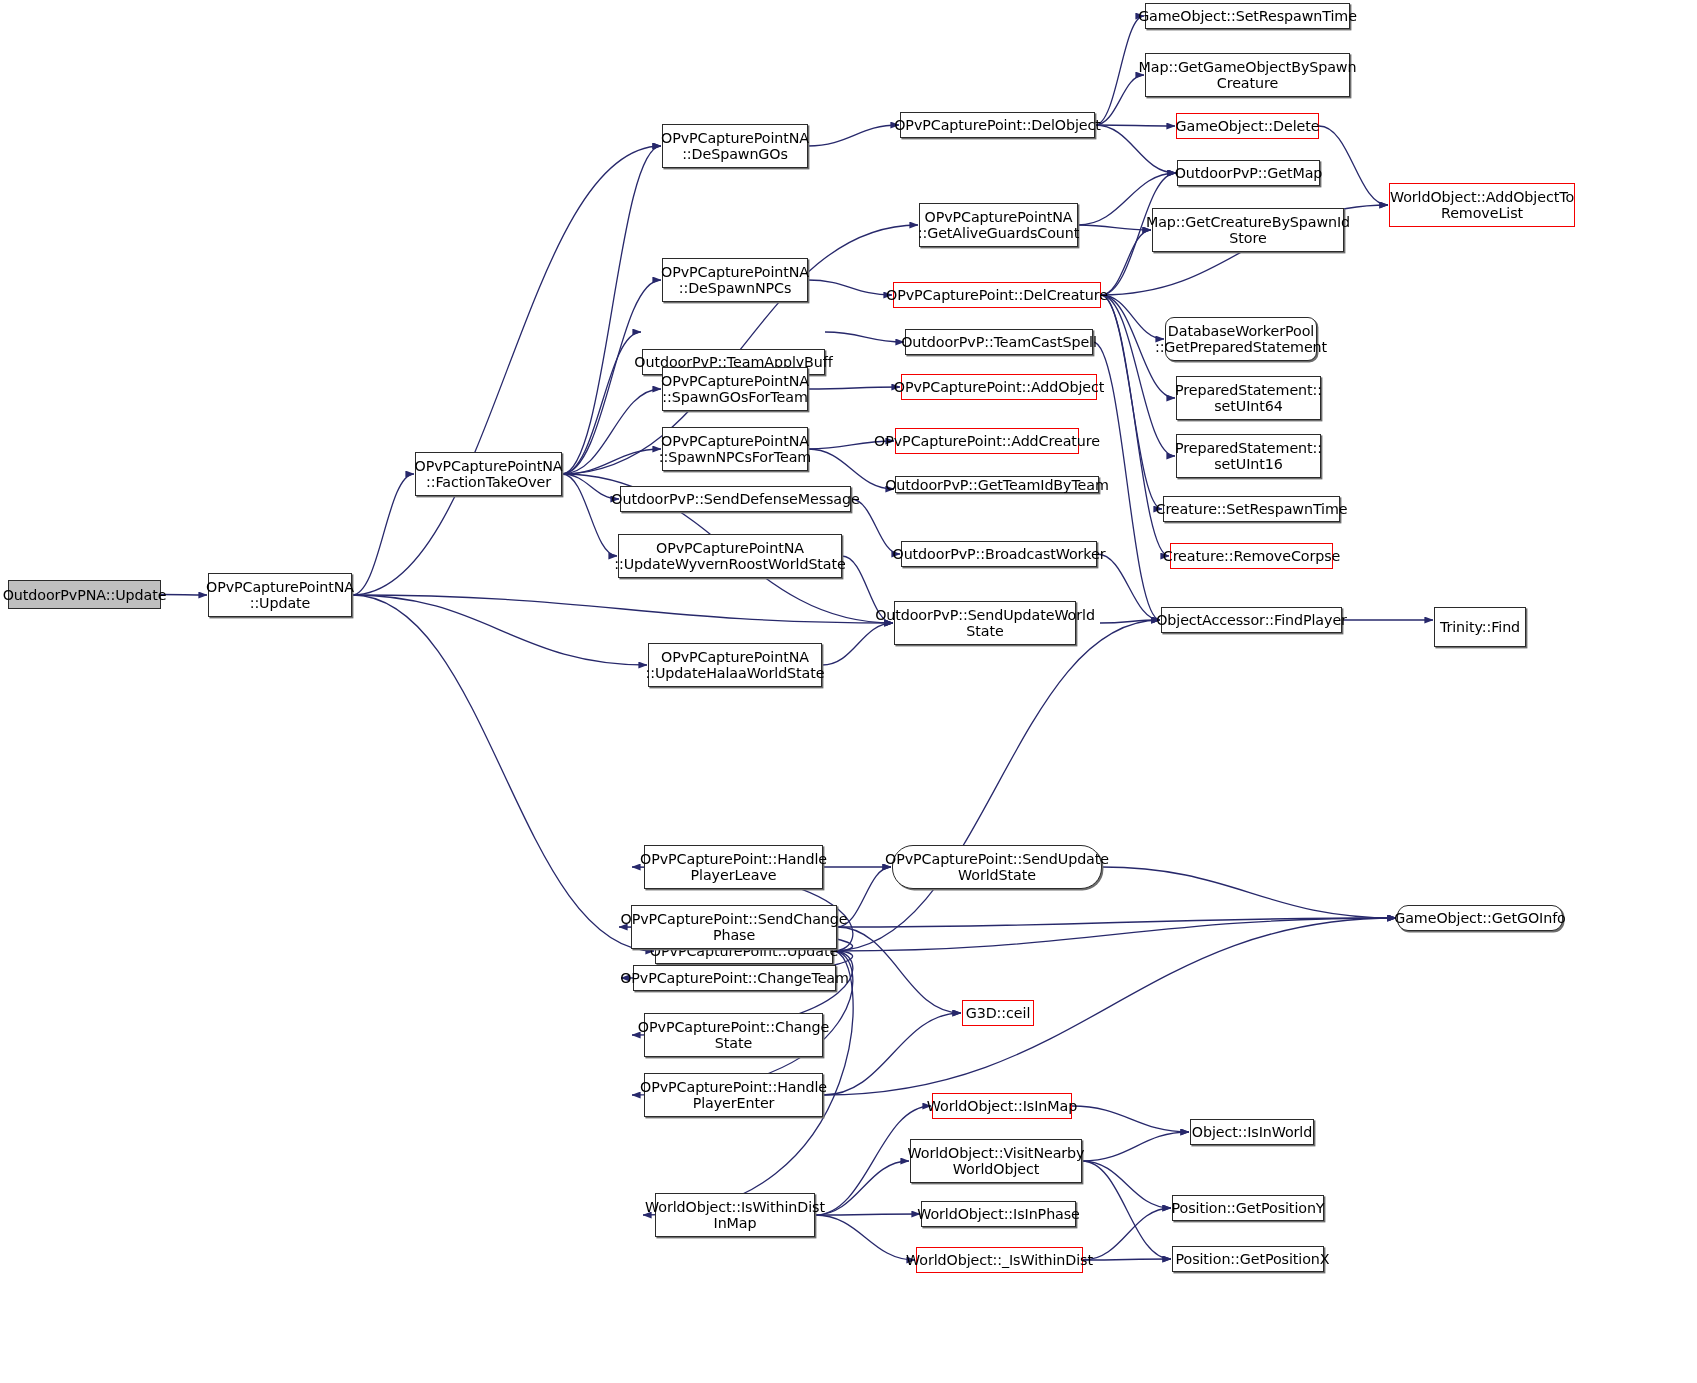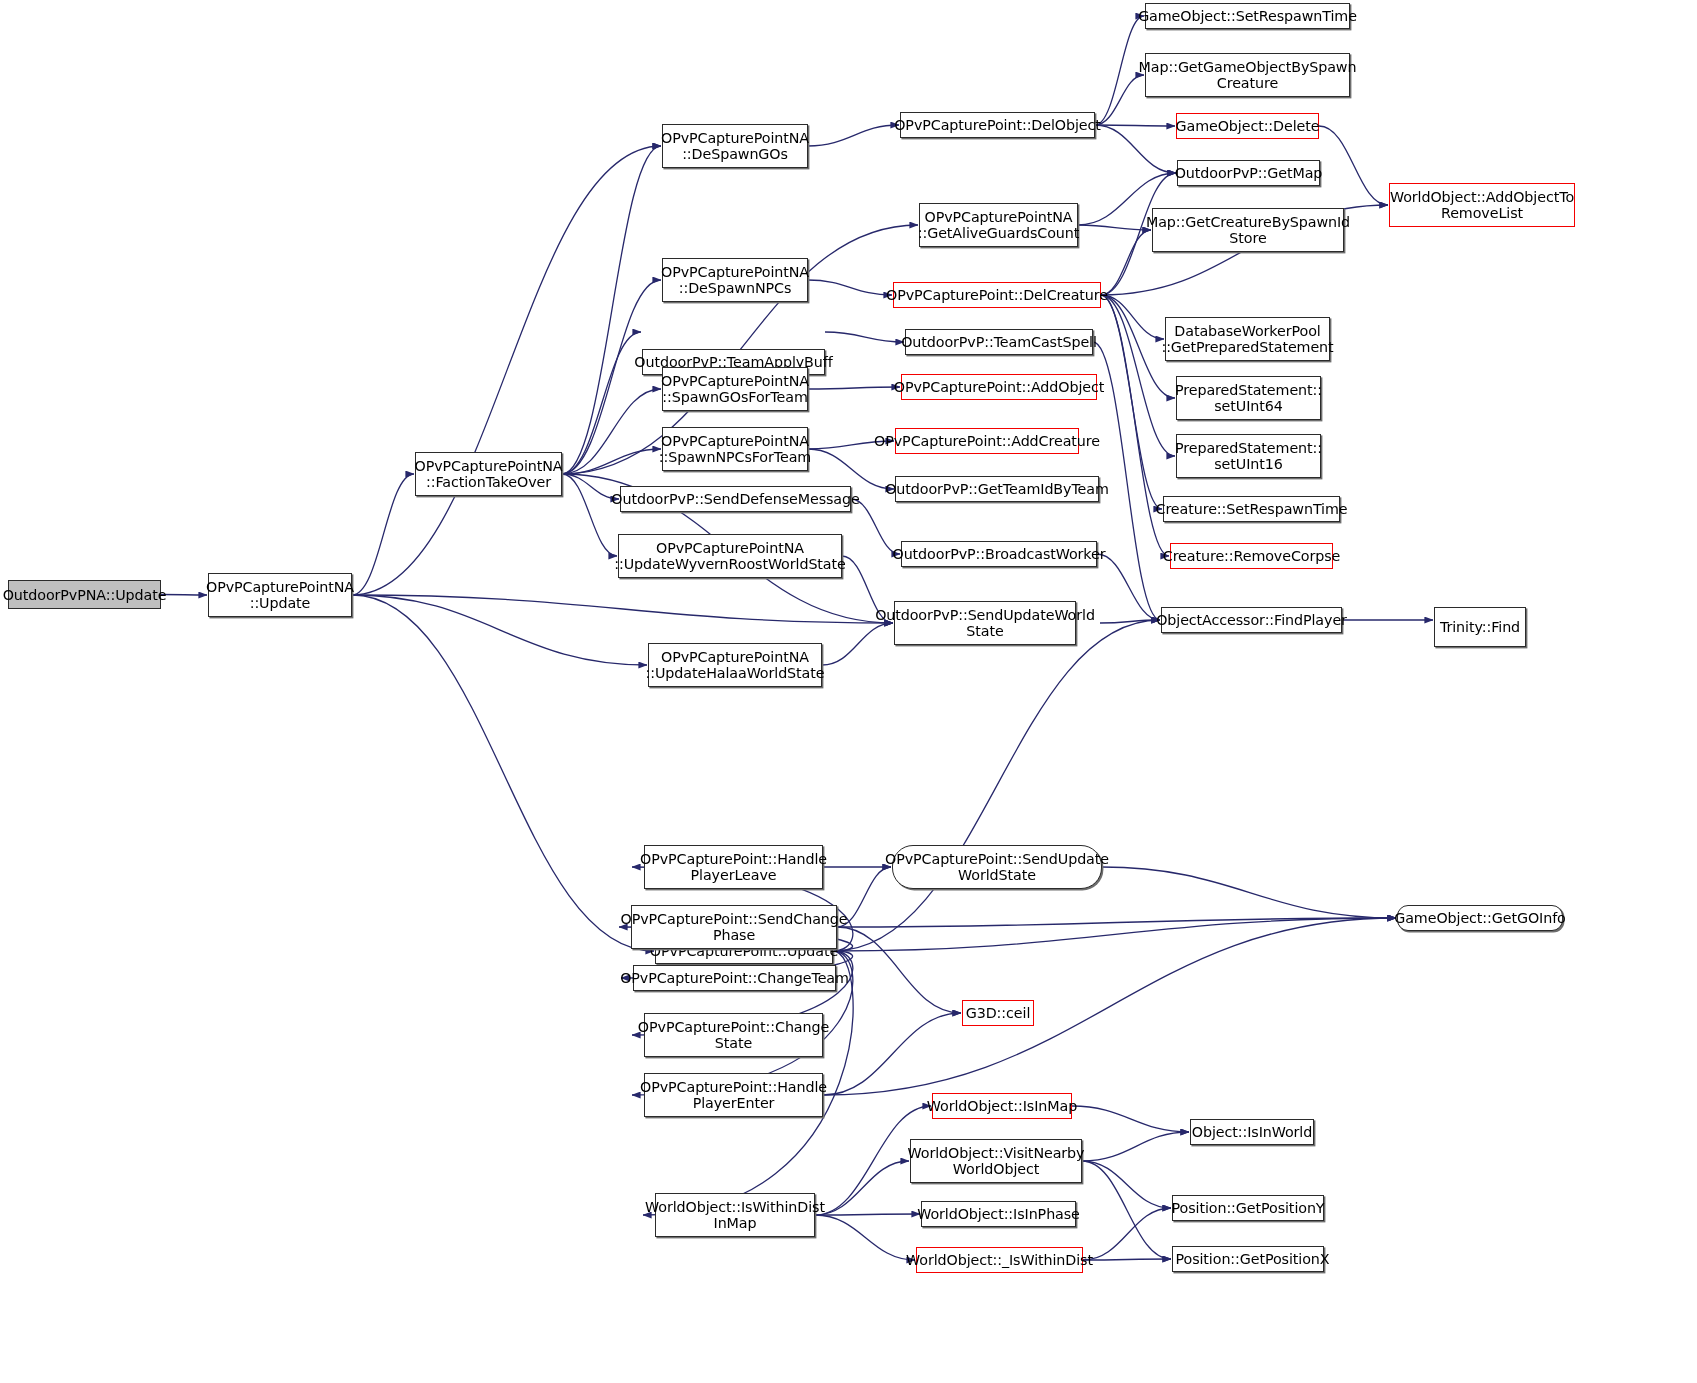--- a/index.html
+++ b/index.html
@@ -115,32 +115,32 @@
       <div class="node sh" style="left: 620px; top: 486px; width: 231px; height: 26px;">OutdoorPvP::SendDefenseMessage</div>
       <div class="node sh" style="left: 618px; top: 534px; width: 224px; height: 44px;">OPvPCapturePointNA
 ::UpdateWyvernRoostWorldState</div>
       <div class="node sh" style="left: 648px; top: 643px; width: 174px; height: 44px;">OPvPCapturePointNA
 ::UpdateHalaaWorldState</div>
       <div class="node sh" style="left: 900px; top: 112px; width: 195px; height: 26px;">OPvPCapturePoint::DelObject</div>
       <div class="node red" style="left: 893px; top: 282px; width: 208px; height: 26px;">OPvPCapturePoint::DelCreature</div>
       <div class="node sh" style="left: 905px; top: 329px; width: 188px; height: 26px;">OutdoorPvP::TeamCastSpell</div>
       <div class="node red" style="left: 901px; top: 374px; width: 196px; height: 26px;">OPvPCapturePoint::AddObject</div>
       <div class="node red" style="left: 895px; top: 428px; width: 184px; height: 26px;">OPvPCapturePoint::AddCreature</div>
-      <div class="node sh" style="left: 895px; top: 476px; width: 204px; height: 26px;">OutdoorPvP::GetTeamIdByTeam</div>
+      <div class="node sh" style="left: 895px; top: 476px; width: 204px; height: 17px;">OutdoorPvP::GetTeamIdByTeam</div>
       <div class="node sh" style="left: 901px; top: 541px; width: 196px; height: 26px;">OutdoorPvP::BroadcastWorker</div>
       <div class="node sh" style="left: 894px; top: 601px; width: 182px; height: 44px;">OutdoorPvP::SendUpdateWorld
 State</div>
       <div class="node sh" style="left: 1145px; top: 3px; width: 205px; height: 26px;">GameObject::SetRespawnTime</div>
       <div class="node sh" style="left: 1145px; top: 53px; width: 205px; height: 44px;">Map::GetGameObjectBySpawn
 Creature</div>
       <div class="node red" style="left: 1176px; top: 113px; width: 143px; height: 26px;">GameObject::Delete</div>
       <div class="node sh" style="left: 1177px; top: 160px; width: 143px; height: 26px;">OutdoorPvP::GetMap</div>
       <div class="node sh" style="left: 1152px; top: 208px; width: 192px; height: 44px;">Map::GetCreatureBySpawnId
 Store</div>
-      <div class="node sh" style="left: 1165px; top: 317px; width: 165px; height: 44px;">DatabaseWorkerPool
+      <div class="node sh" style="left: 1165px; top: 317px; width: 152px; height: 44px; border-radius: 9px;">DatabaseWorkerPool
 ::GetPreparedStatement</div>
       <div class="node sh" style="left: 1176px; top: 376px; width: 145px; height: 44px;">PreparedStatement::
 setUInt64</div>
       <div class="node sh" style="left: 1176px; top: 434px; width: 145px; height: 44px;">PreparedStatement::
 setUInt16</div>
       <div class="node sh" style="left: 1163px; top: 496px; width: 177px; height: 26px;">Creature::SetRespawnTime</div>
       <div class="node red" style="left: 1170px; top: 543px; width: 163px; height: 26px;">Creature::RemoveCorpse</div>
       <div class="node sh" style="left: 1161px; top: 607px; width: 181px; height: 26px;">ObjectAccessor::FindPlayer</div>
       <div class="node red" style="left: 1389px; top: 183px; width: 186px; height: 44px;">WorldObject::AddObjectTo
 RemoveList</div>

